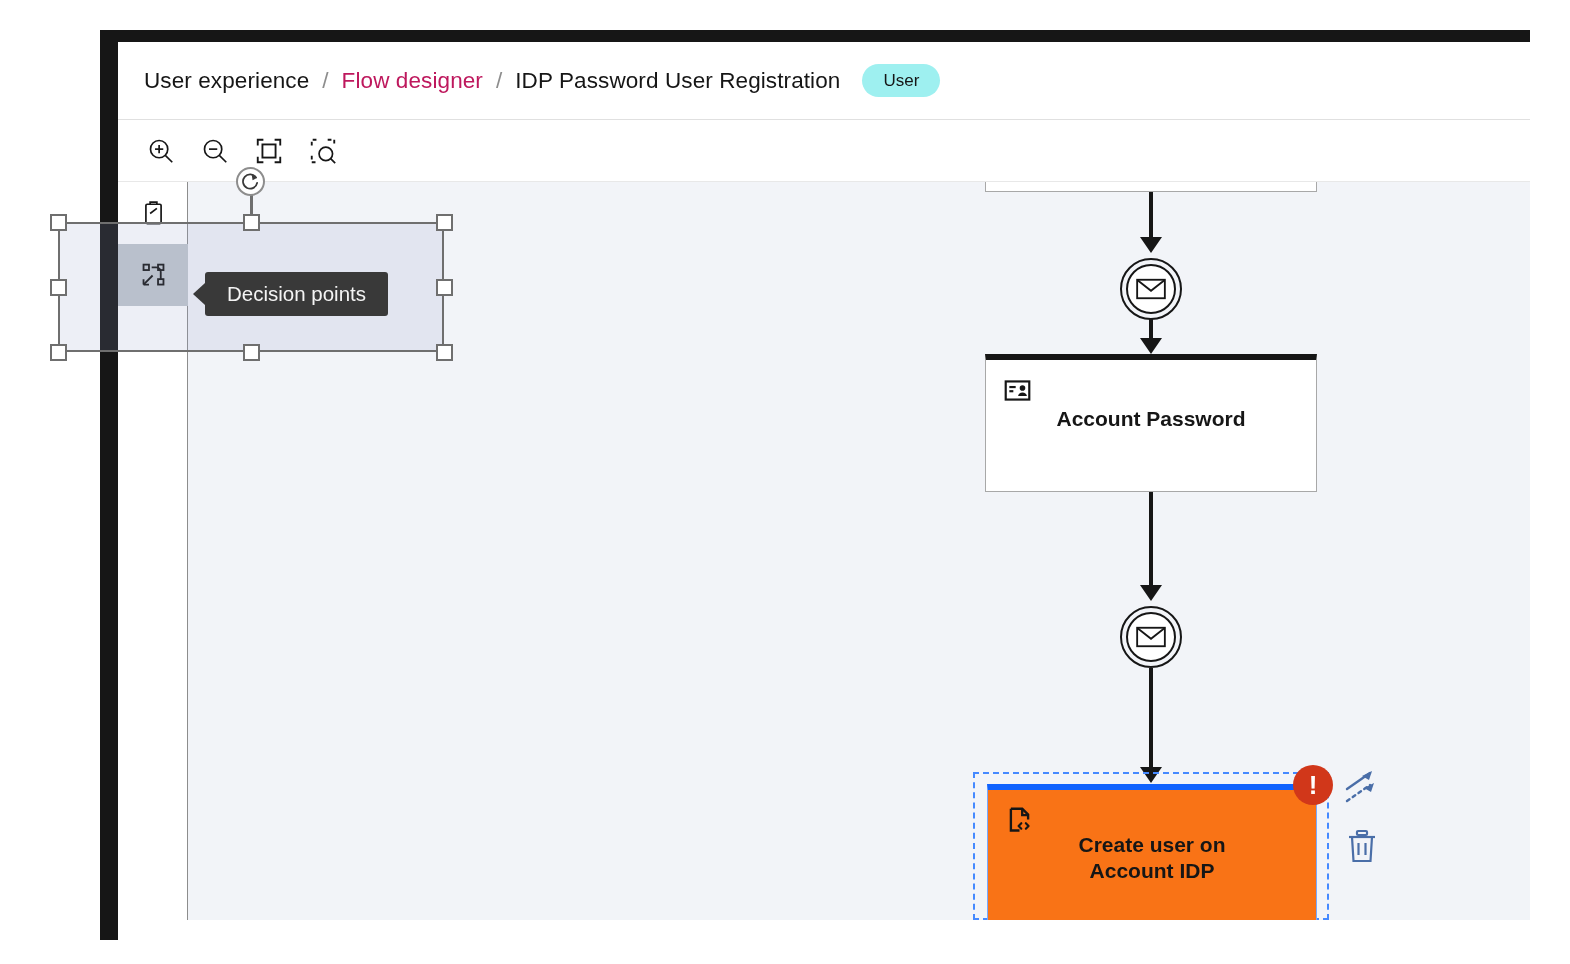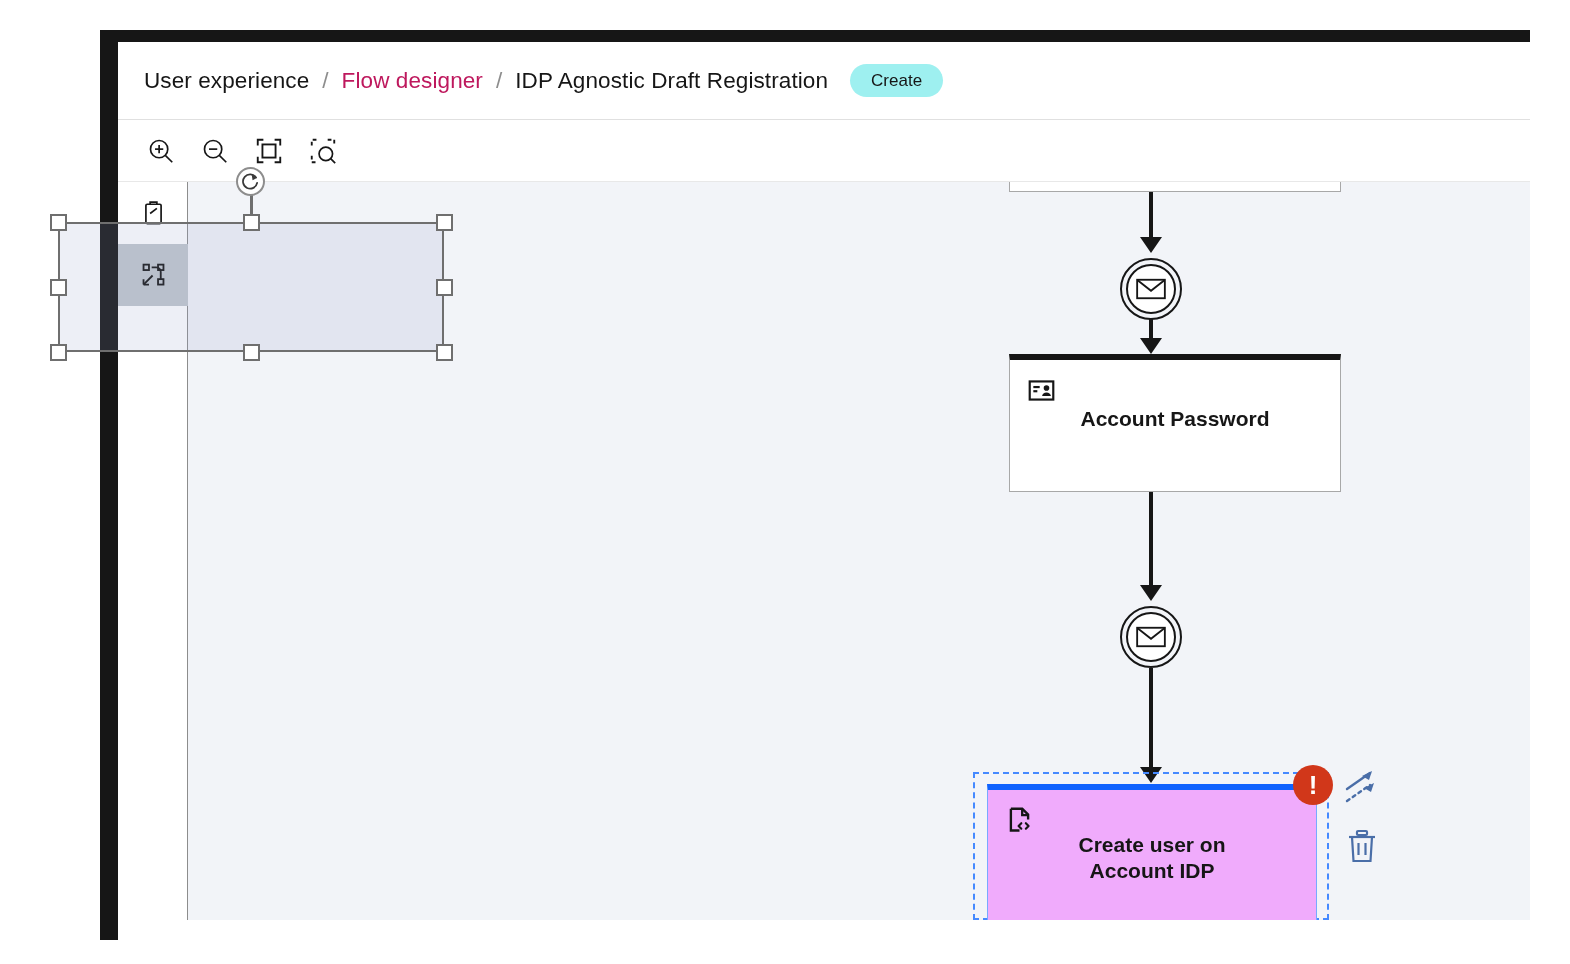--- a/index.html
+++ b/index.html
@@ -89,21 +89,20 @@
     background:#f2f4f8;
     position:relative;
     overflow:hidden;
   }
 
   
   .node {
     position:absolute;
     background:#ffffff;
     border:1px solid #a8a8a8;
-    margin-left:24px;
   }
   .node-top-partial {
     left:797px; top:-30px; width:332px; height:40px;
   }
   .node-account {
     left:797px; top:172px; width:332px; height:138px;
     border-top:6px solid #161616;
   }
   .node-title {
     position:absolute; left:0; right:0; top:46px;
@@ -113,21 +112,21 @@
   }
   .node-icon { position:absolute; left:17px; top:16px; }
 
   .node-create-wrap {
     position:absolute; left:785px; top:590px; width:356px; height:148px;
     border:2px dashed #4589ff;
     background:transparent;
   }
   .node-create {
     position:absolute; left:12px; top:10px; width:330px; height:150px;
-    background:#f0abfc;
+    background:#f97316;
     border:1px solid #78a9ff;
     border-top:6px solid #0f62fe;
   }
   .node-create .node-title { top:42px; }
 
   .error-badge {
     position:absolute; left:1105px; top:583px;
     width:40px; height:40px; border-radius:50%;
     background:#d1371a;
     display:flex; align-items:center; justify-content:center;
@@ -230,22 +229,22 @@
   <div class="frame-top"></div>
   <div class="frame-left"></div>
 
   <div class="app">
 
     <div class="breadcrumb-bar">
       <span class="crumb">User experience</span>
       <span class="crumb-sep">/</span>
       <span class="crumb link">Flow designer</span>
       <span class="crumb-sep">/</span>
-      <span class="crumb">IDP Agnostic Draft Registration</span>
-      <span class="badge-draft">Create</span>
+      <span class="crumb">IDP Password User Registration</span>
+      <span class="badge-draft">User</span>
     </div>
 
     <div class="toolbar">
 
       <div class="tb-btn">
         <svg width="30" height="30" viewBox="0 0 32 32">
           <circle cx="14" cy="14" r="9.2" fill="none" stroke="#161616" stroke-width="1.8"></circle>
           <line x1="20.6" y1="20.6" x2="28" y2="28" stroke="#161616" stroke-width="1.8"></line>
           <line x1="9.6" y1="14" x2="18.4" y2="14" stroke="#161616" stroke-width="1.8"></line>
           <line x1="14" y1="9.6" x2="14" y2="18.4" stroke="#161616" stroke-width="1.8"></line>
@@ -424,14 +423,18 @@
 
   <div class="sel-handle" style="left:49.5px;  top:213.5px;"></div>
   <div class="sel-handle" style="left:242.5px; top:213.5px;"></div>
   <div class="sel-handle" style="left:435.5px; top:213.5px;"></div>
   <div class="sel-handle" style="left:49.5px;  top:278.5px;"></div>
   <div class="sel-handle" style="left:435.5px; top:278.5px;"></div>
   <div class="sel-handle" style="left:49.5px;  top:343.5px;"></div>
   <div class="sel-handle" style="left:242.5px; top:343.5px;"></div>
   <div class="sel-handle" style="left:435.5px; top:343.5px;"></div>
 
+  <div class="tooltip">
+    <div class="tooltip-arrow"></div>
+    <div class="tooltip-body">Decision points</div>
+  </div>
 
 </div>
 
 </body></html>

